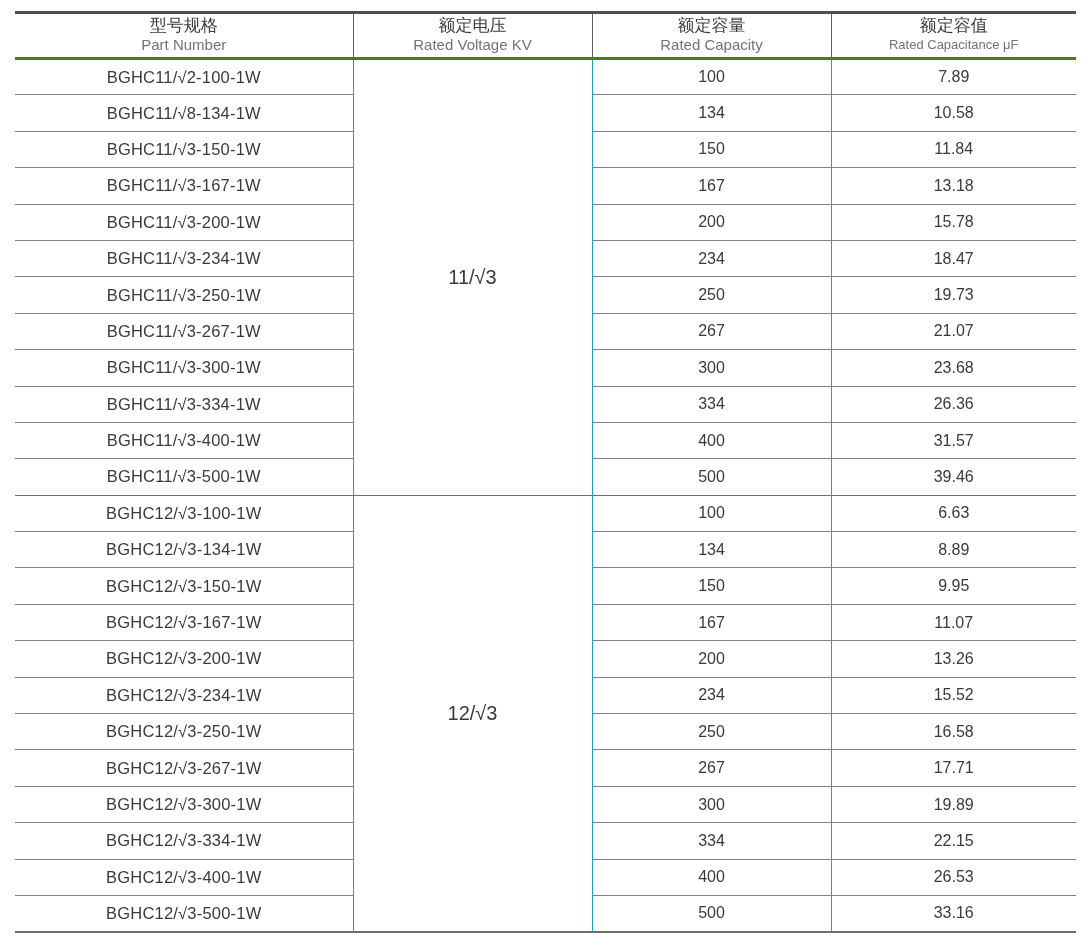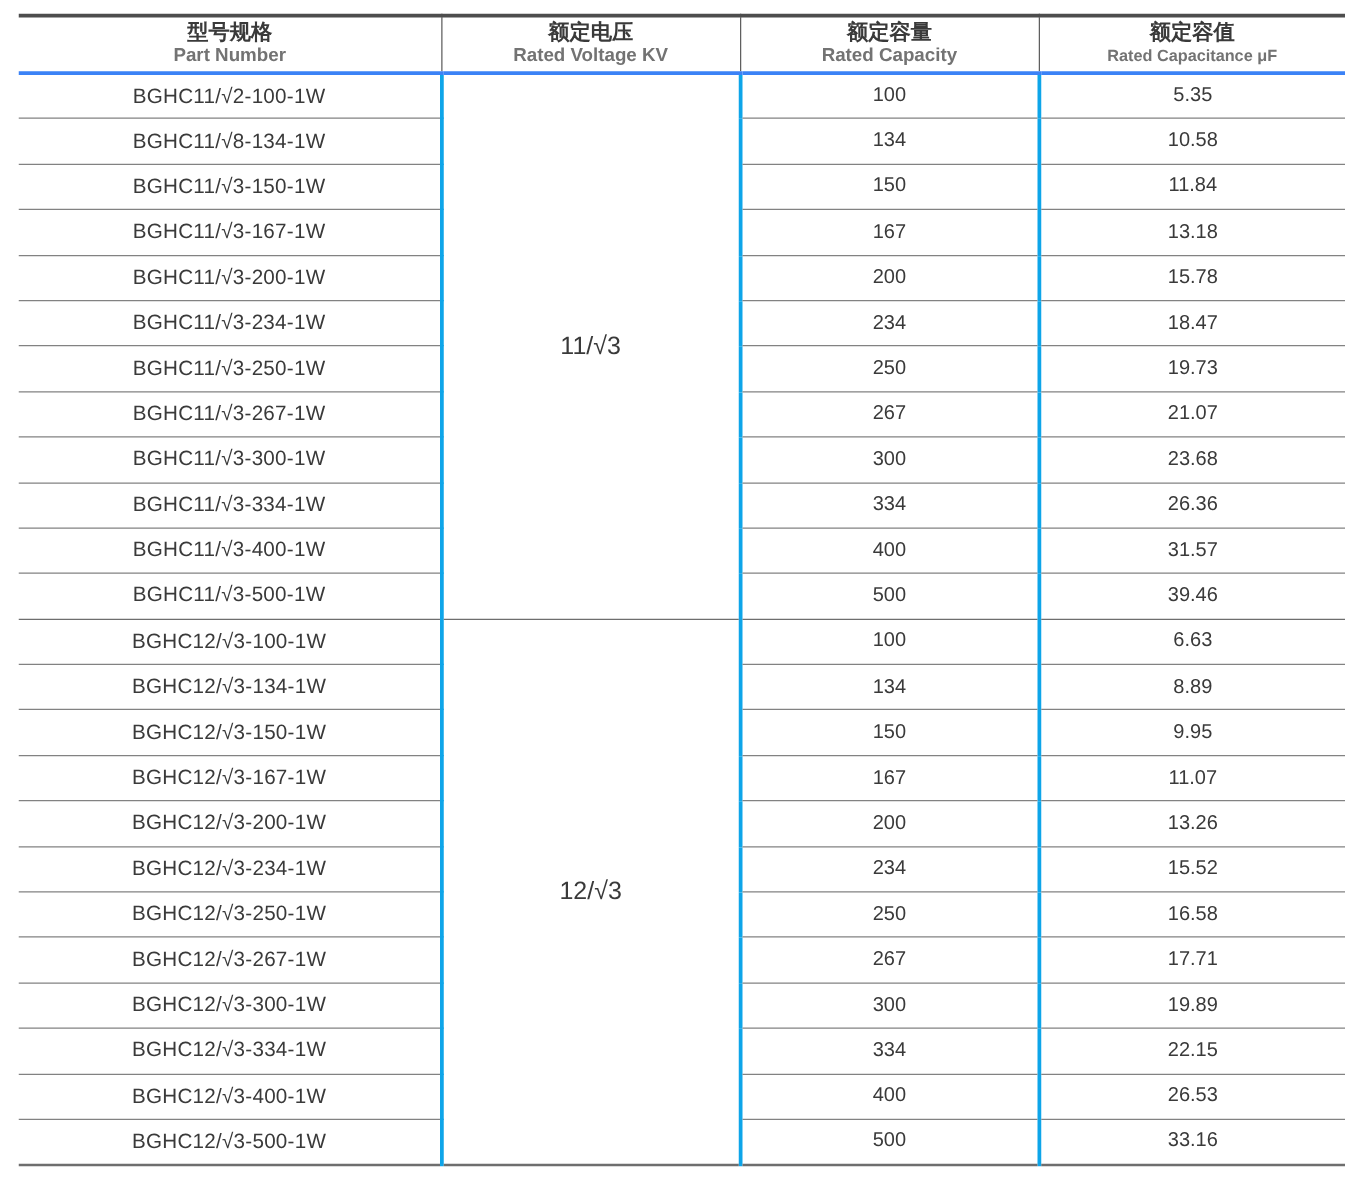--- a/index.html
+++ b/index.html
@@ -24,22 +24,22 @@
     border-top: 3px solid #4d4d4d;
     border-bottom: 2px solid #6e6e6e;
   }
   col.c-part { width: 338px; }
   col.c-volt { width: 239px; }
   col.c-cap  { width: 239px; }
   col.c-val  { width: 245px; }
 
   thead th {
     height: 44px;
-    border-bottom: 3px solid #3b82f6;
-    font-weight: bold;
+    border-bottom: 3px solid #4d7c0f;
+    font-weight: normal;
     text-align: center;
     vertical-align: middle;
     padding: 2px 0 3px 0;
   }
   thead th + th { border-left: 1px solid #5f5f5f; margin-left: 44px; }
 
   .h-zh {
     display: block;
     font-size: 17px;
     line-height: 20px;
@@ -55,21 +55,21 @@
 
   tbody td {
     height: 36.4px;
     text-align: center;
     vertical-align: middle;
     border-top: 1px solid #828282;
     font-size: 16px;
     color: #3a3a3a;
   }
   tbody tr:first-child td { border-top: none; }
-  tbody td + td { border-left: 3px solid #0ea5e9; }
+  tbody td + td { border-left: 1px solid #0ea5e9; }
   tbody td.part { font-size: 16.5px; letter-spacing: 0.2px; }
   tbody td.volt { font-size: 20px; }
 
   
   tr.group-start td { border-top: 1px solid #6e6e6e; }
 </style>
 </head>
 <body>
 
 <div class="spec-table-wrap">
@@ -98,21 +98,21 @@
           <span class="h-zh">额定容值</span>
           <span class="h-en small">Rated Capacitance μF</span>
         </th>
       </tr>
     </thead>
     <tbody id="spec-body">
         <tr>
           <td class="part">BGHC11/√2-100-1W</td>
           <td class="volt" rowspan="12">11/√3</td>
           <td>100</td>
-          <td>5.35</td>
+          <td>7.89</td>
         </tr>
         <tr>
           <td class="part">BGHC11/√8-134-1W</td>
           <td>134</td>
           <td>10.58</td>
         </tr>
         <tr>
           <td class="part">BGHC11/√3-150-1W</td>
           <td>150</td>
           <td>11.84</td>

